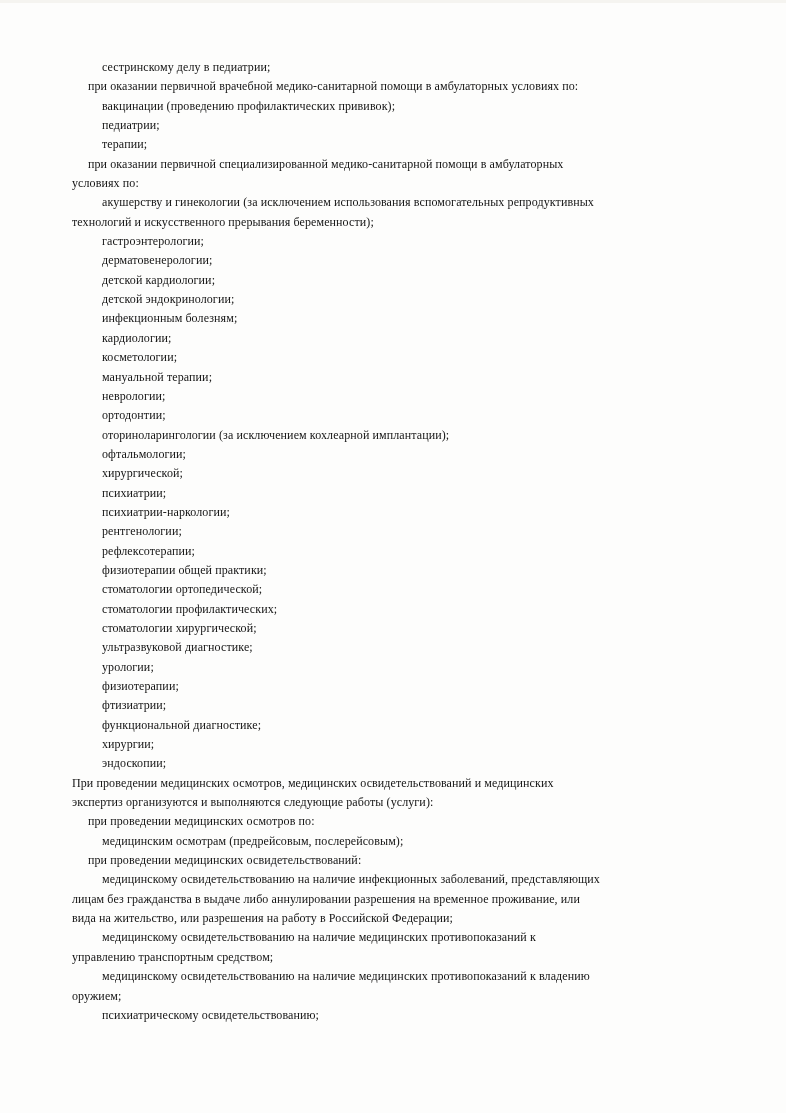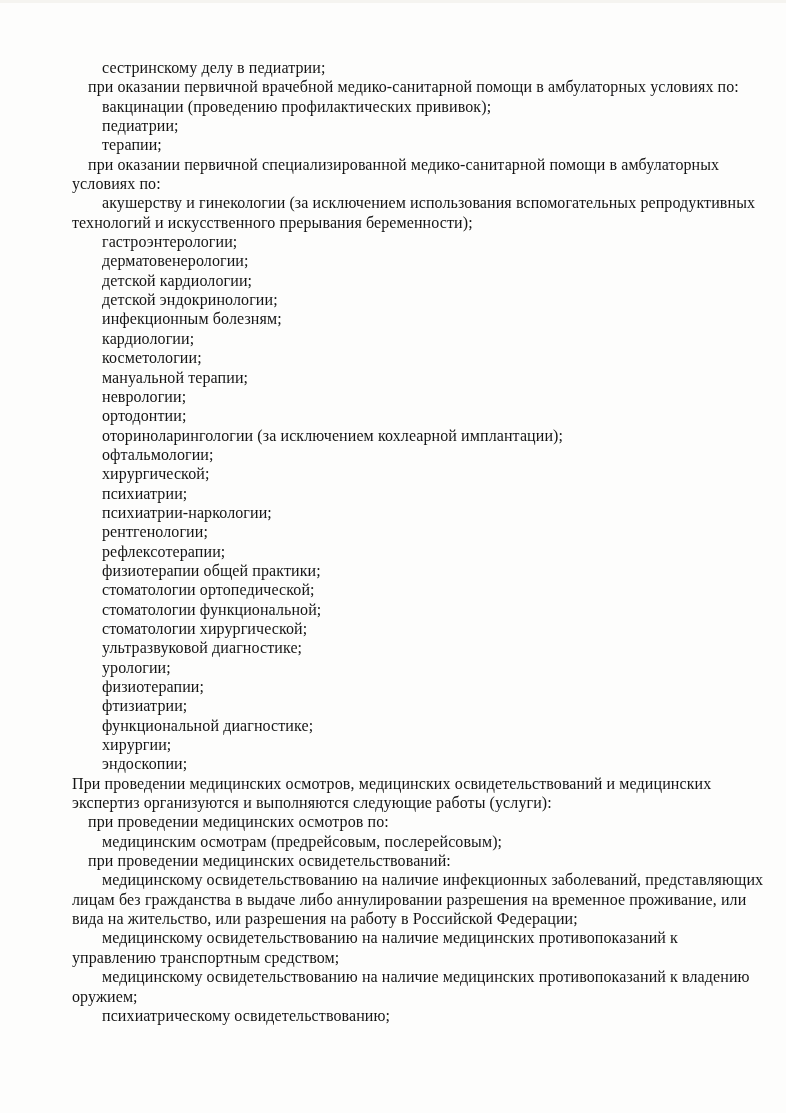--- a/index.html
+++ b/index.html
@@ -4,21 +4,21 @@
 <style>
   html, body { margin: 0; padding: 0; }
   body { background: #ffffff; }
   .page {
     position: relative;
     width: 786px;
     height: 1113px;
     background: #fdfdfc;
     overflow: hidden;
     font-family: "Liberation Serif", "DejaVu Serif", serif;
-    font-size: 16px;
+    font-size: 12px;
     line-height: 19.35px;
     color: #141414;
   }
   .scan-edge {
     position: absolute;
     top: 0; left: 0; right: 0;
     height: 3px;
     background: #f5f4f0;
   }
   .doc {
@@ -61,21 +61,21 @@
       <div class="line ind-2">ортодонтии;</div>
       <div class="line ind-2">оториноларингологии (за исключением кохлеарной имплантации);</div>
       <div class="line ind-2">офтальмологии;</div>
       <div class="line ind-2">хирургической;</div>
       <div class="line ind-2">психиатрии;</div>
       <div class="line ind-2">психиатрии-наркологии;</div>
       <div class="line ind-2">рентгенологии;</div>
       <div class="line ind-2">рефлексотерапии;</div>
       <div class="line ind-2">физиотерапии общей практики;</div>
       <div class="line ind-2">стоматологии ортопедической;</div>
-      <div class="line ind-2">стоматологии функциональной;</div>
+      <div class="line ind-2">стоматологии профилактических;</div>
       <div class="line ind-2">стоматологии хирургической;</div>
       <div class="line ind-2">ультразвуковой диагностике;</div>
       <div class="line ind-2">урологии;</div>
       <div class="line ind-2">физиотерапии;</div>
       <div class="line ind-2">фтизиатрии;</div>
       <div class="line ind-2">функциональной диагностике;</div>
       <div class="line ind-2">хирургии;</div>
       <div class="line ind-2">эндоскопии;</div>
       <div class="line">При проведении медицинских осмотров, медицинских освидетельствований и медицинских</div>
       <div class="line">экспертиз организуются и выполняются следующие работы (услуги):</div>

